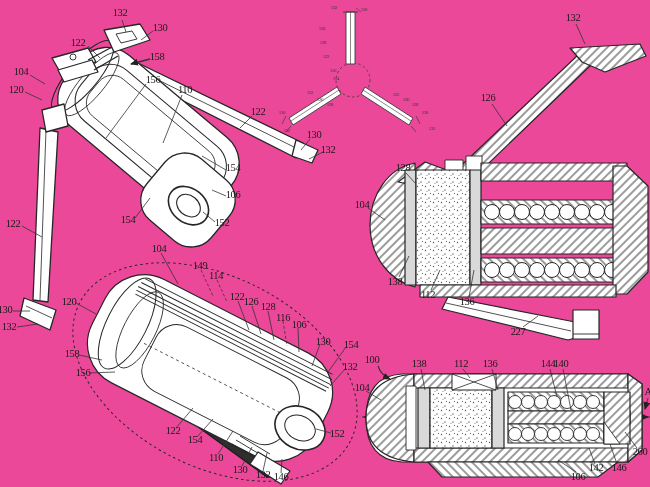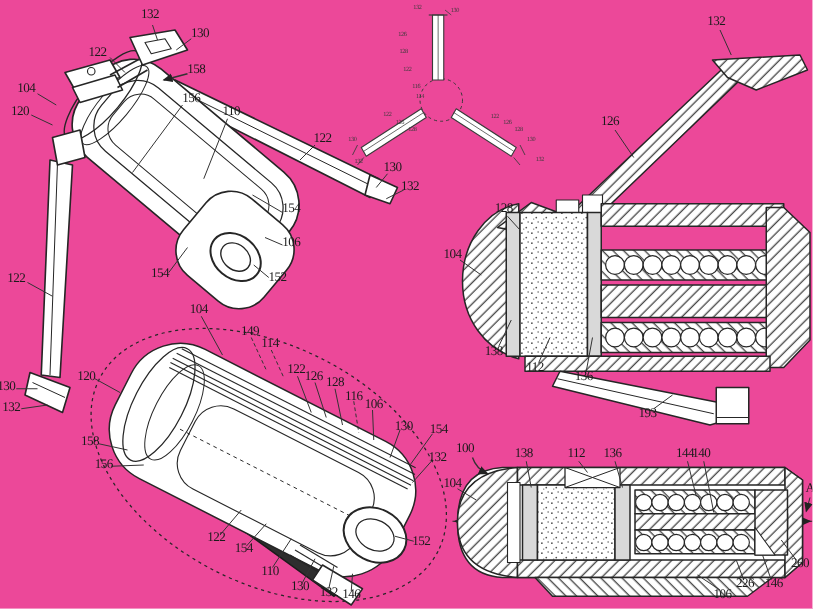--- a/index.html
+++ b/index.html
@@ -330,21 +330,21 @@
       <span class="ref tiny" style="left: 415px; top: 104px;">128</span>
       <span class="ref tiny" style="left: 425px; top: 112px;">130</span>
       <span class="ref tiny" style="left: 432px; top: 128px;">132</span>
       <span class="ref" style="left: 573px; top: 18px;">132</span>
       <span class="ref" style="left: 488px; top: 98px;">126</span>
       <span class="ref" style="left: 403px; top: 168px;">128</span>
       <span class="ref" style="left: 362px; top: 205px;">104</span>
       <span class="ref" style="left: 395px; top: 282px;">138</span>
       <span class="ref" style="left: 428px; top: 295px;">112</span>
       <span class="ref" style="left: 467px; top: 302px;">136</span>
-      <span class="ref" style="left: 518px; top: 332px;">193</span>
+      <span class="ref" style="left: 518px; top: 332px;">227</span>
       <span class="ref" style="left: 159px; top: 249px;">104</span>
       <span class="ref" style="left: 200px; top: 266px;">149</span>
       <span class="ref" style="left: 216px; top: 276px;">114</span>
       <span class="ref" style="left: 69px; top: 302px;">120</span>
       <span class="ref" style="left: 237px; top: 297px;">122</span>
       <span class="ref" style="left: 251px; top: 302px;">126</span>
       <span class="ref" style="left: 268px; top: 307px;">128</span>
       <span class="ref" style="left: 283px; top: 318px;">116</span>
       <span class="ref" style="left: 299px; top: 325px;">106</span>
       <span class="ref" style="left: 323px; top: 342px;">130</span>
@@ -362,16 +362,16 @@
       <span class="ref" style="left: 372px; top: 360px;">100</span>
       <span class="ref" style="left: 419px; top: 364px;">138</span>
       <span class="ref" style="left: 461px; top: 364px;">112</span>
       <span class="ref" style="left: 490px; top: 364px;">136</span>
       <span class="ref" style="left: 548px; top: 364px;">144</span>
       <span class="ref" style="left: 561px; top: 364px;">140</span>
       <span class="ref" style="left: 362px; top: 388px;">104</span>
       <span class="ref" style="left: 648px; top: 392px;">A</span>
       <span class="ref" style="left: 640px; top: 452px;">260</span>
       <span class="ref" style="left: 619px; top: 468px;">146</span>
-      <span class="ref" style="left: 596px; top: 468px;">226</span>
+      <span class="ref" style="left: 596px; top: 468px;">142</span>
       <span class="ref" style="left: 578px; top: 477px;">106</span>
     </div>
 </div>
 
 </body></html>

